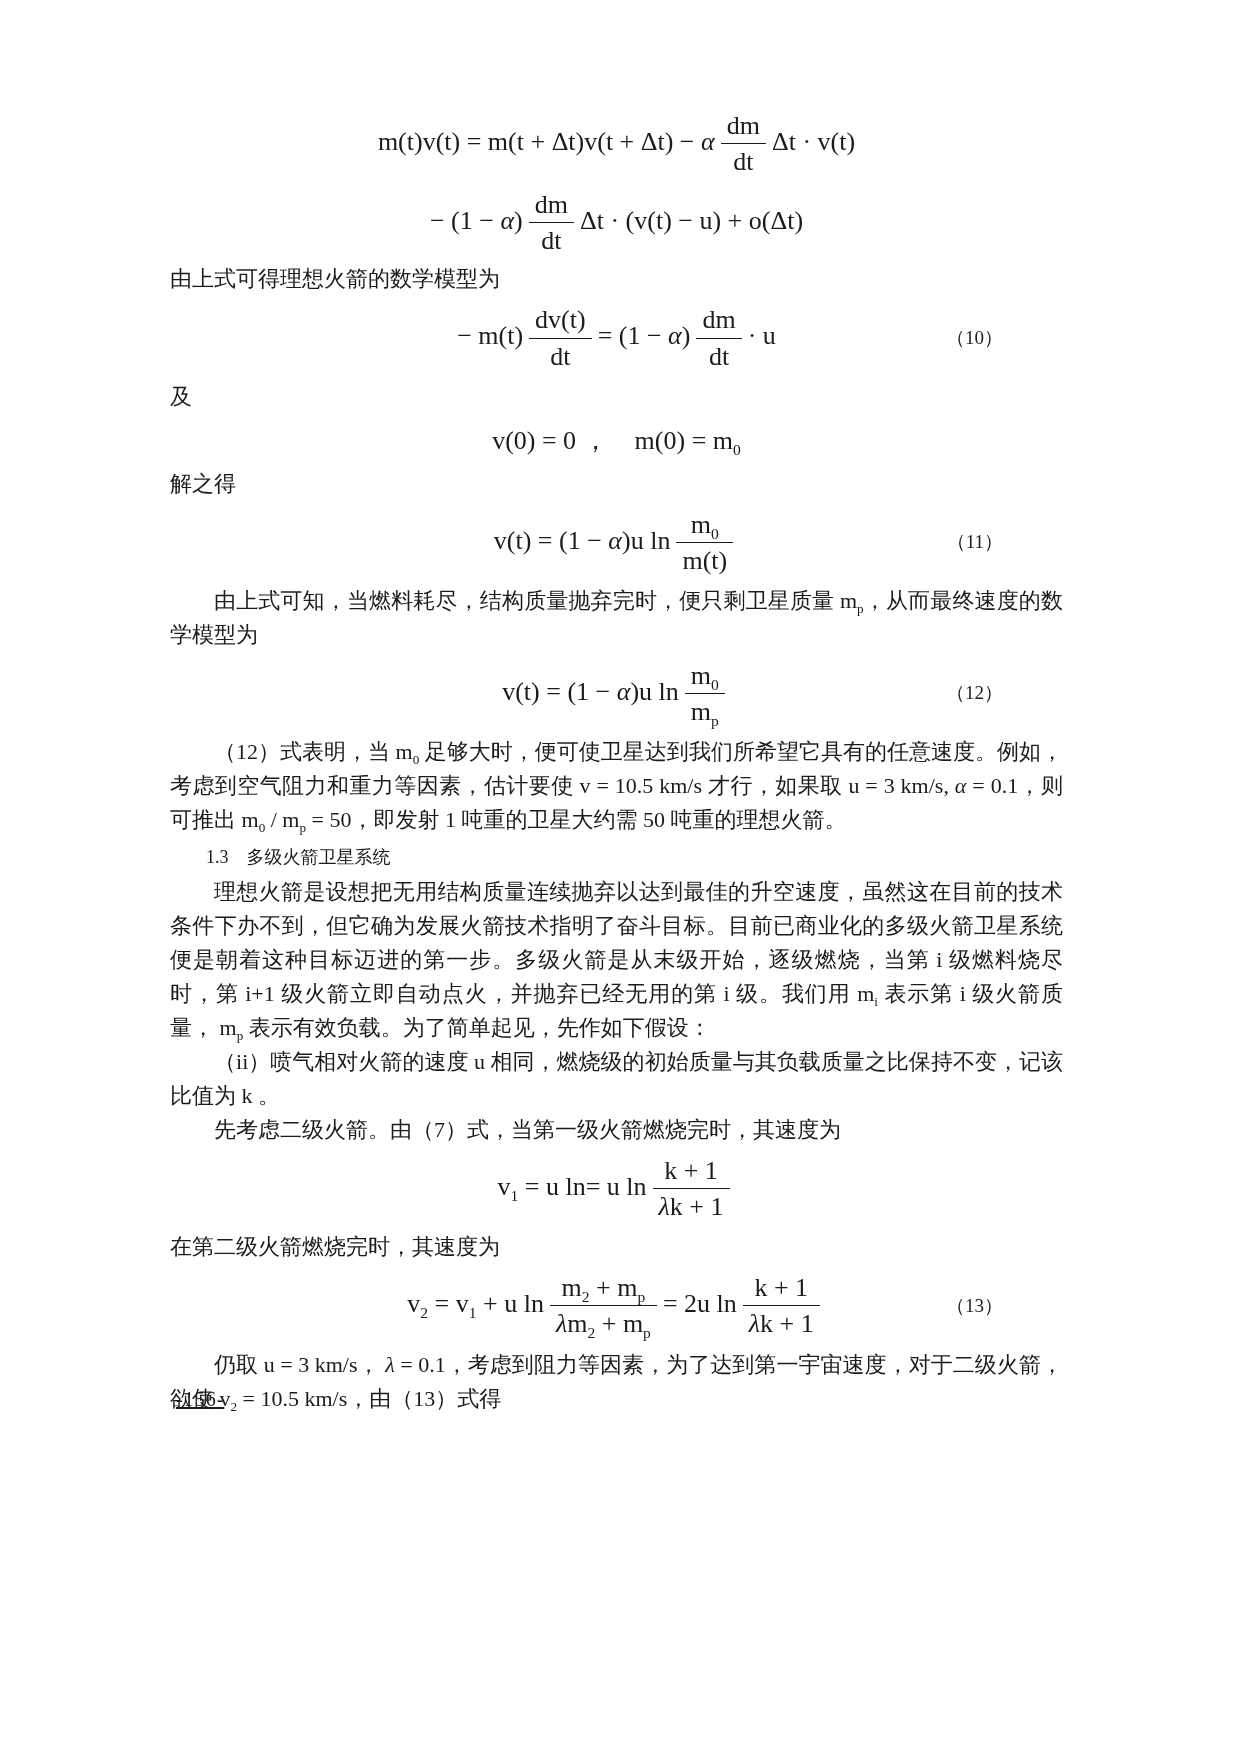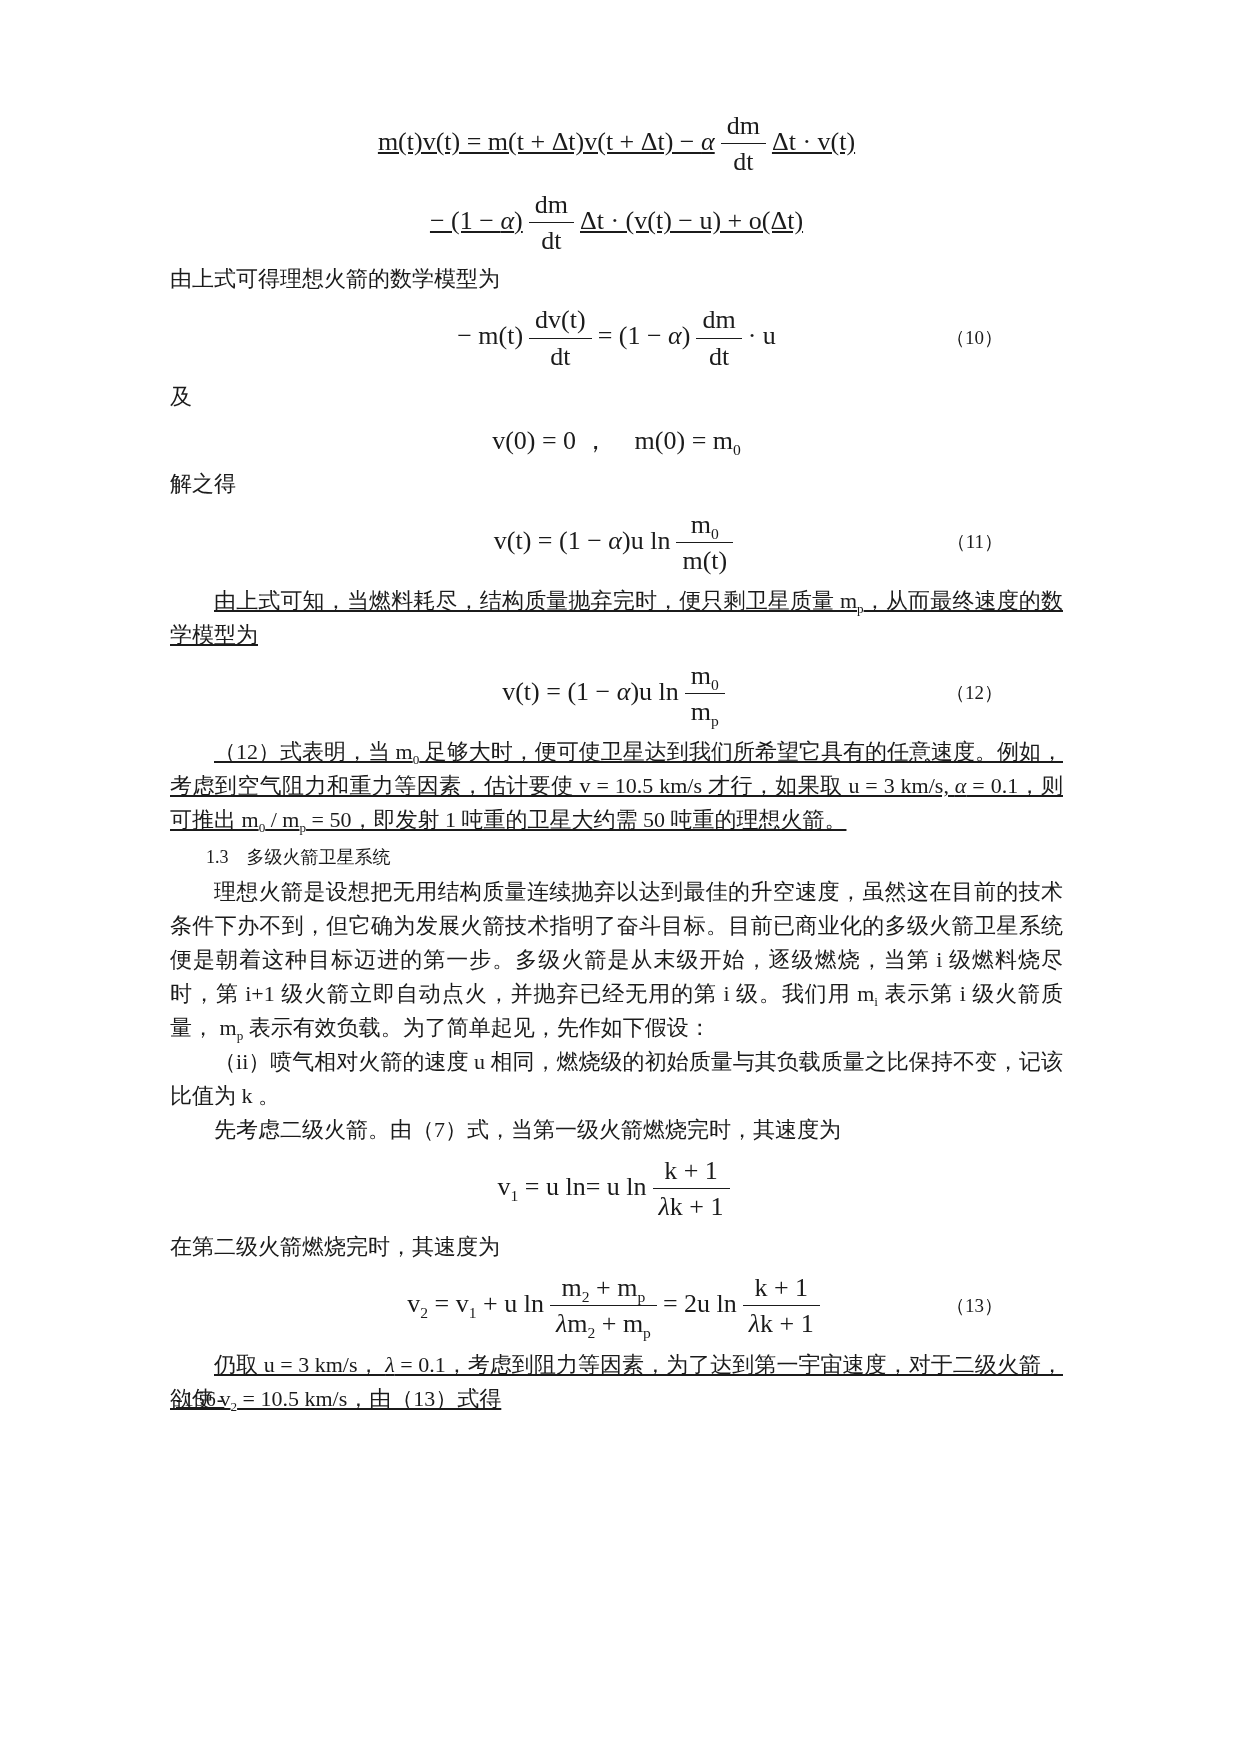--- a/index.html
+++ b/index.html
@@ -4,25 +4,25 @@
 <style>
   html,body { margin:0; padding:0; background:#ffffff; }
   .page {
     width:1241px; height:1755px; position:relative; background:#ffffff;
     color:#1b1b1b; font-family:"Liberation Serif","DejaVu Serif",serif;
     overflow:hidden;
   }
   .content { padding:104px 178px 0 170px; }
   p { margin:0; font-size:22px; line-height:34px; text-align:justify; }
   p.indent { text-indent:2em; }
-  p.sp-top { margin-top:4px;text-decoration:underline; }
+  p.sp-top { margin-top:4px; }
   .heading { font-size:18px; line-height:36px; text-indent:2em; margin-top:2px; }
   .eq { font-size:26px; white-space:nowrap; }
   .eq-block { text-align:center; }
-  .eq-line { padding:7px 0;text-decoration:underline; }
+  .eq-line { padding:7px 0; }
   .eq-row { position:relative; text-align:center; margin:9px 0; }
   .eq-num {
     position:absolute; right:60px; top:50%; transform:translateY(-50%);
     font-size:19px; white-space:nowrap;
   }
   .frac { display:inline-block; vertical-align:middle; margin:0 6px; line-height:1.12; }
   .frac .fn { display:block; padding:0 6px 3px; border-bottom:1.5px solid #1b1b1b; }
   .frac .fd { display:block; padding:3px 6px 0; }
   sub { font-size:0.6em; line-height:0; }
   .page-number { position:absolute; left:176px; top:1388px; font-size:20px; letter-spacing:1px;text-decoration:underline; }

